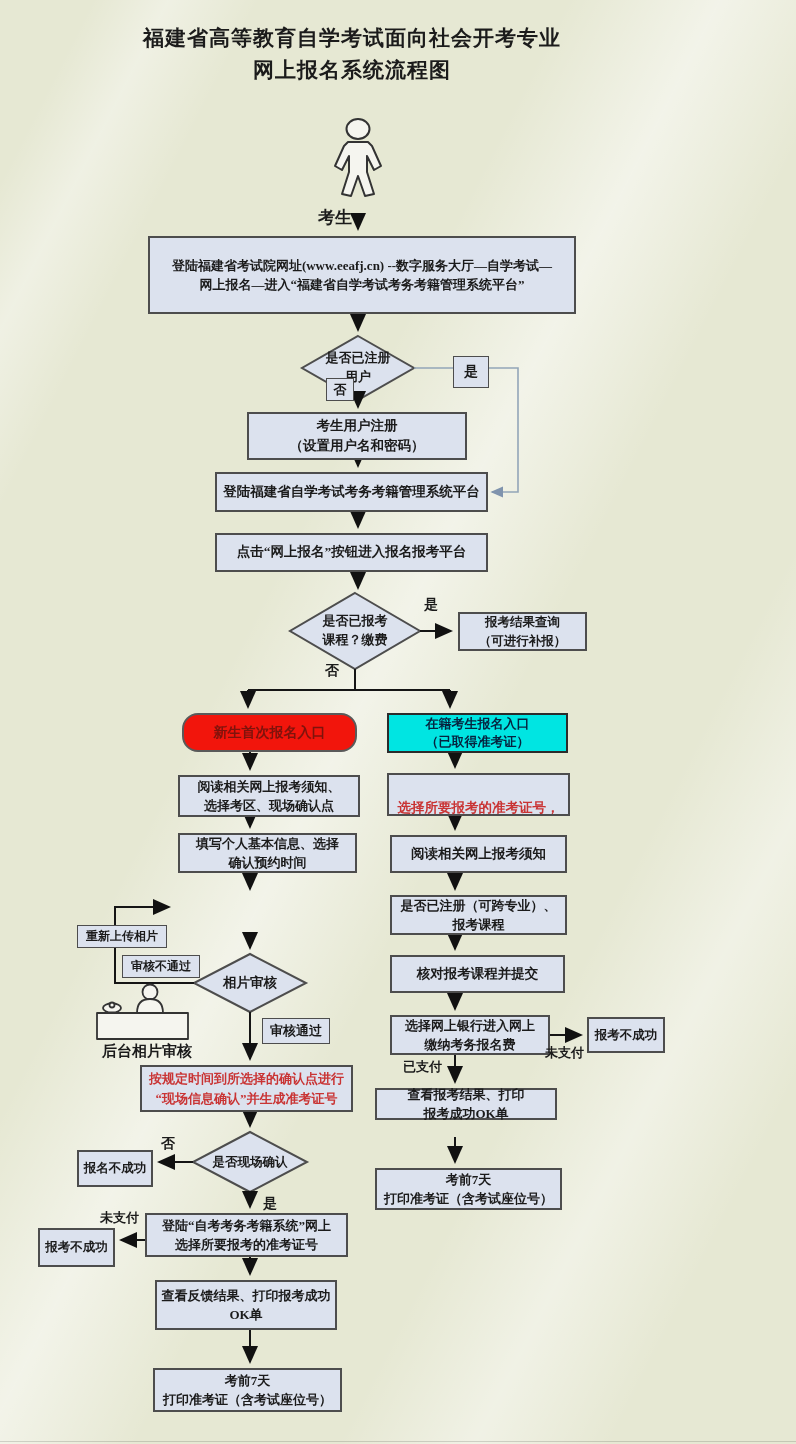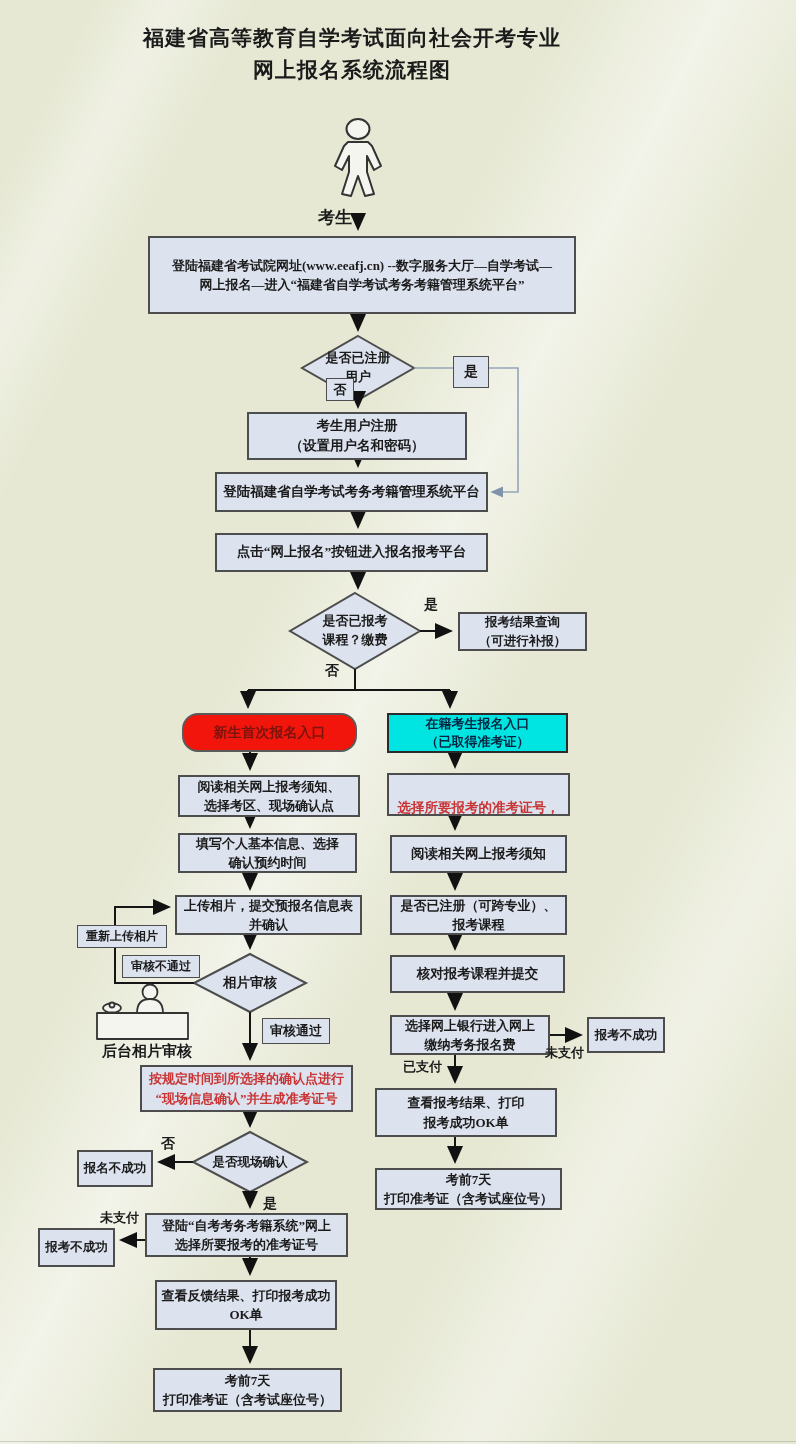--- a/index.html
+++ b/index.html
@@ -133,22 +133,20 @@
 （可进行补报）</div>
 
   <div class="box red-entry" style="left:182px;top:713px;width:175px;height:39px;border-radius:16px;">新生首次报名入口</div>
   <div class="box cyan-entry" style="left:387px;top:713px;width:181px;height:40px;line-height:1.35;">在籍考生报名入口
 （已取得准考证）</div>
 
   <div class="box" style="left:178px;top:833px;width:179px;height:40px;font-size:13px;">填写个人基本信息、选择
 确认预约时间</div>
   <div class="box" style="left:178px;top:775px;width:182px;height:42px;font-size:13px;">阅读相关网上报考须知、
 选择考区、现场确认点</div>
-  <div class="box" style="left:175px;top:895px;width:187px;height:40px;font-size:13px;">上传相片，提交预报名信息表
-并确认</div>
   <div class="tag" style="left:77px;top:925px;width:90px;height:23px;font-size:12px;">重新上传相片</div>
   <div class="tag" style="left:122px;top:955px;width:78px;height:23px;font-size:12px;">审核不通过</div>
   <div class="diamond-text" style="left:196px;top:966px;width:108px;height:34px;font-size:13.5px;">相片审核</div>
   <div class="tag" style="left:262px;top:1018px;width:68px;height:26px;">审核通过</div>
   <div class="lbl" style="left:92px;top:1042px;width:110px;text-align:center;font-size:15px;">后台相片审核</div>
   <div class="box warn" style="left:140px;top:1065px;width:213px;height:47px;font-size:13px;">按规定时间到所选择的确认点进行
 “现场信息确认”并生成准考证号</div>
   <div class="diamond-text" style="left:196px;top:1146px;width:108px;height:32px;font-size:12.5px;">是否现场确认</div>
   <div class="lbl" style="left:161px;top:1135px;">否</div>
   <div class="lbl" style="left:263px;top:1195px;">是</div>
@@ -168,19 +166,19 @@
   </div>
   <div class="box" style="left:390px;top:835px;width:177px;height:38px;">阅读相关网上报考须知</div>
   <div class="box" style="left:390px;top:895px;width:177px;height:40px;font-size:13px;">是否已注册（可跨专业）、
 报考课程</div>
   <div class="box" style="left:390px;top:955px;width:175px;height:38px;">核对报考课程并提交</div>
   <div class="box" style="left:390px;top:1015px;width:160px;height:40px;font-size:13px;">选择网上银行进入网上
 缴纳考务报名费</div>
   <div class="box" style="left:587px;top:1017px;width:78px;height:36px;font-size:12.5px;">报考不成功</div>
   <div class="lbl" style="left:545px;top:1044px;font-size:13px;">未支付</div>
   <div class="lbl" style="left:403px;top:1058px;font-size:13px;">已支付</div>
-  <div class="box" style="left:375px;top:1088px;width:182px;height:49px;font-size:13px;">查看报考结果、打印
+  <div class="box" style="left:375px;top:1088px;width:182px;height:32px;font-size:13px;">查看报考结果、打印
 报考成功OK单</div>
   <div class="box" style="left:375px;top:1168px;width:187px;height:42px;font-size:13px;">考前7天
 打印准考证（含考试座位号）</div>
 
   <div class="bottom-edge"></div>
 </div>
 
 </body></html>

